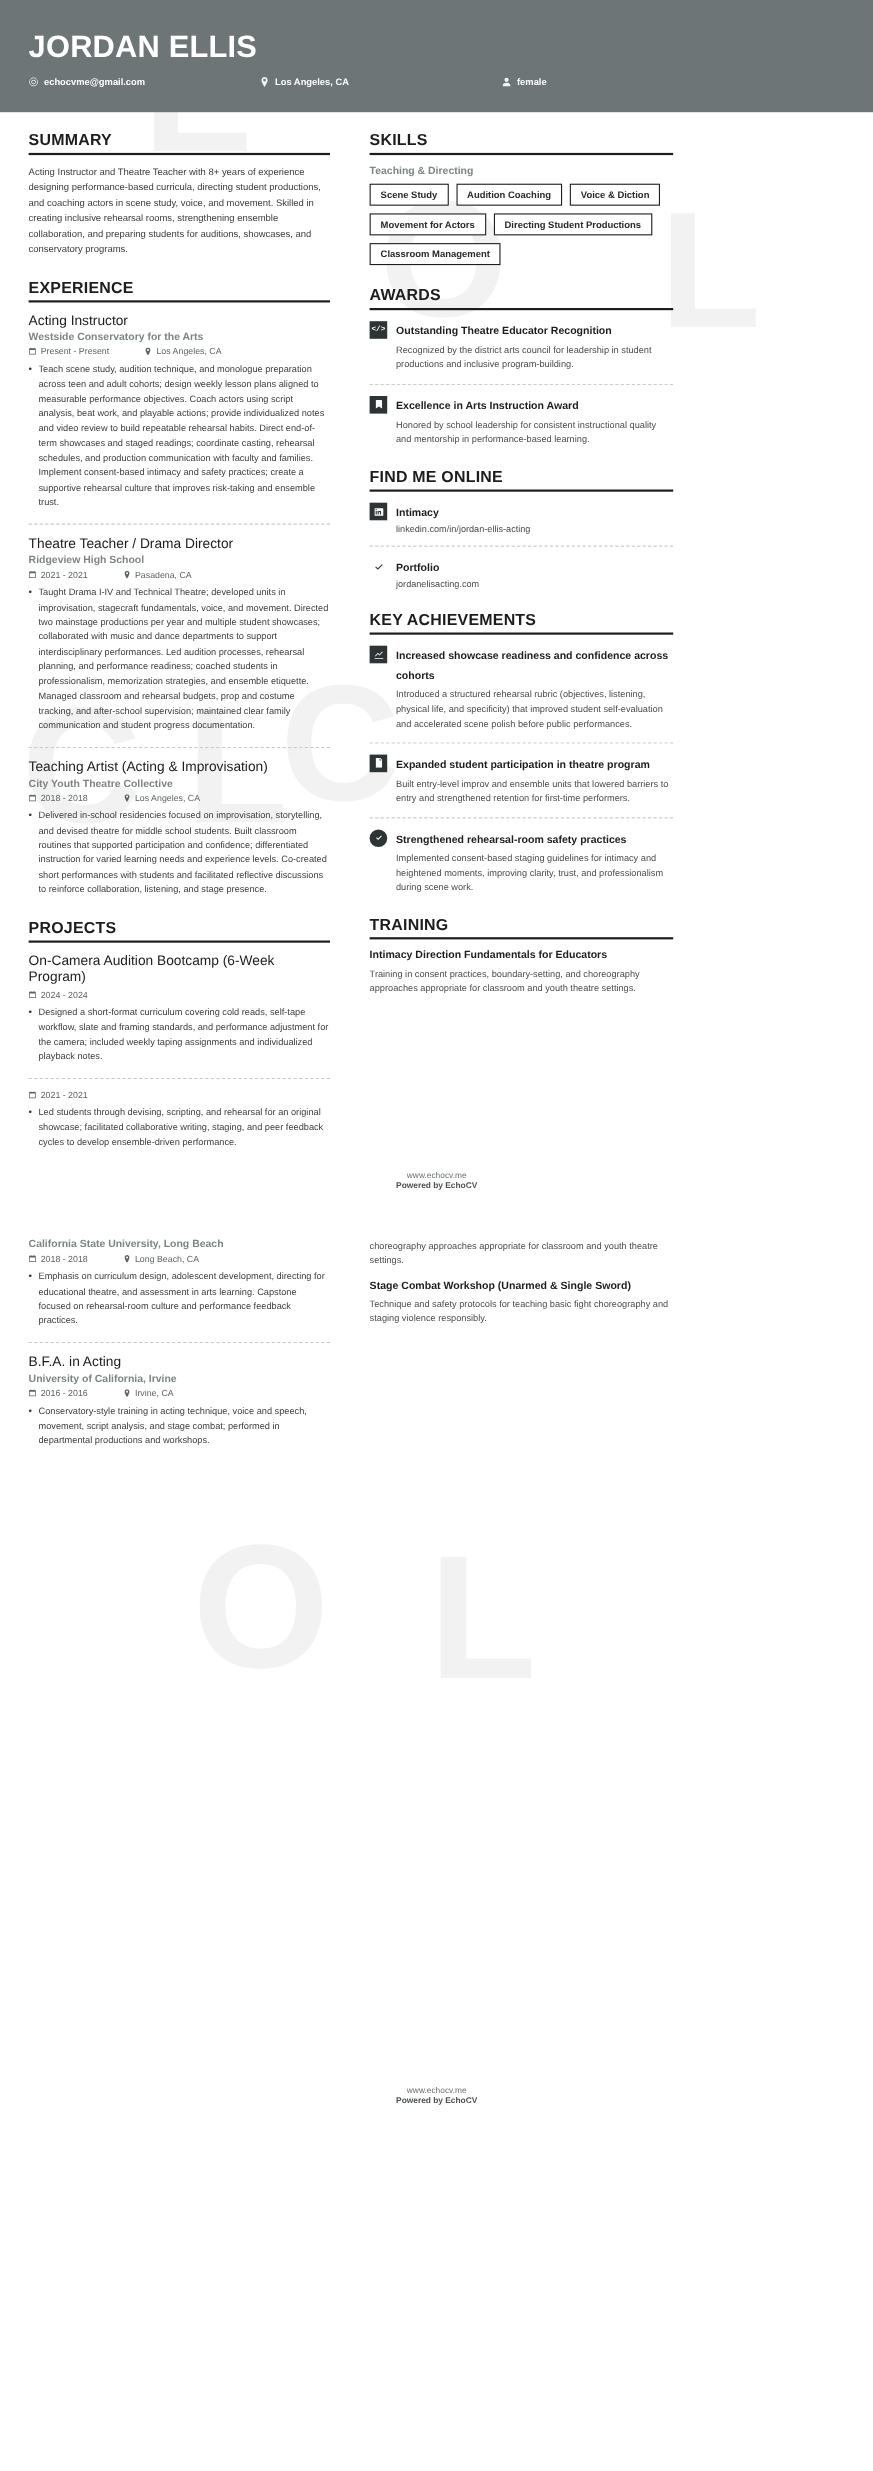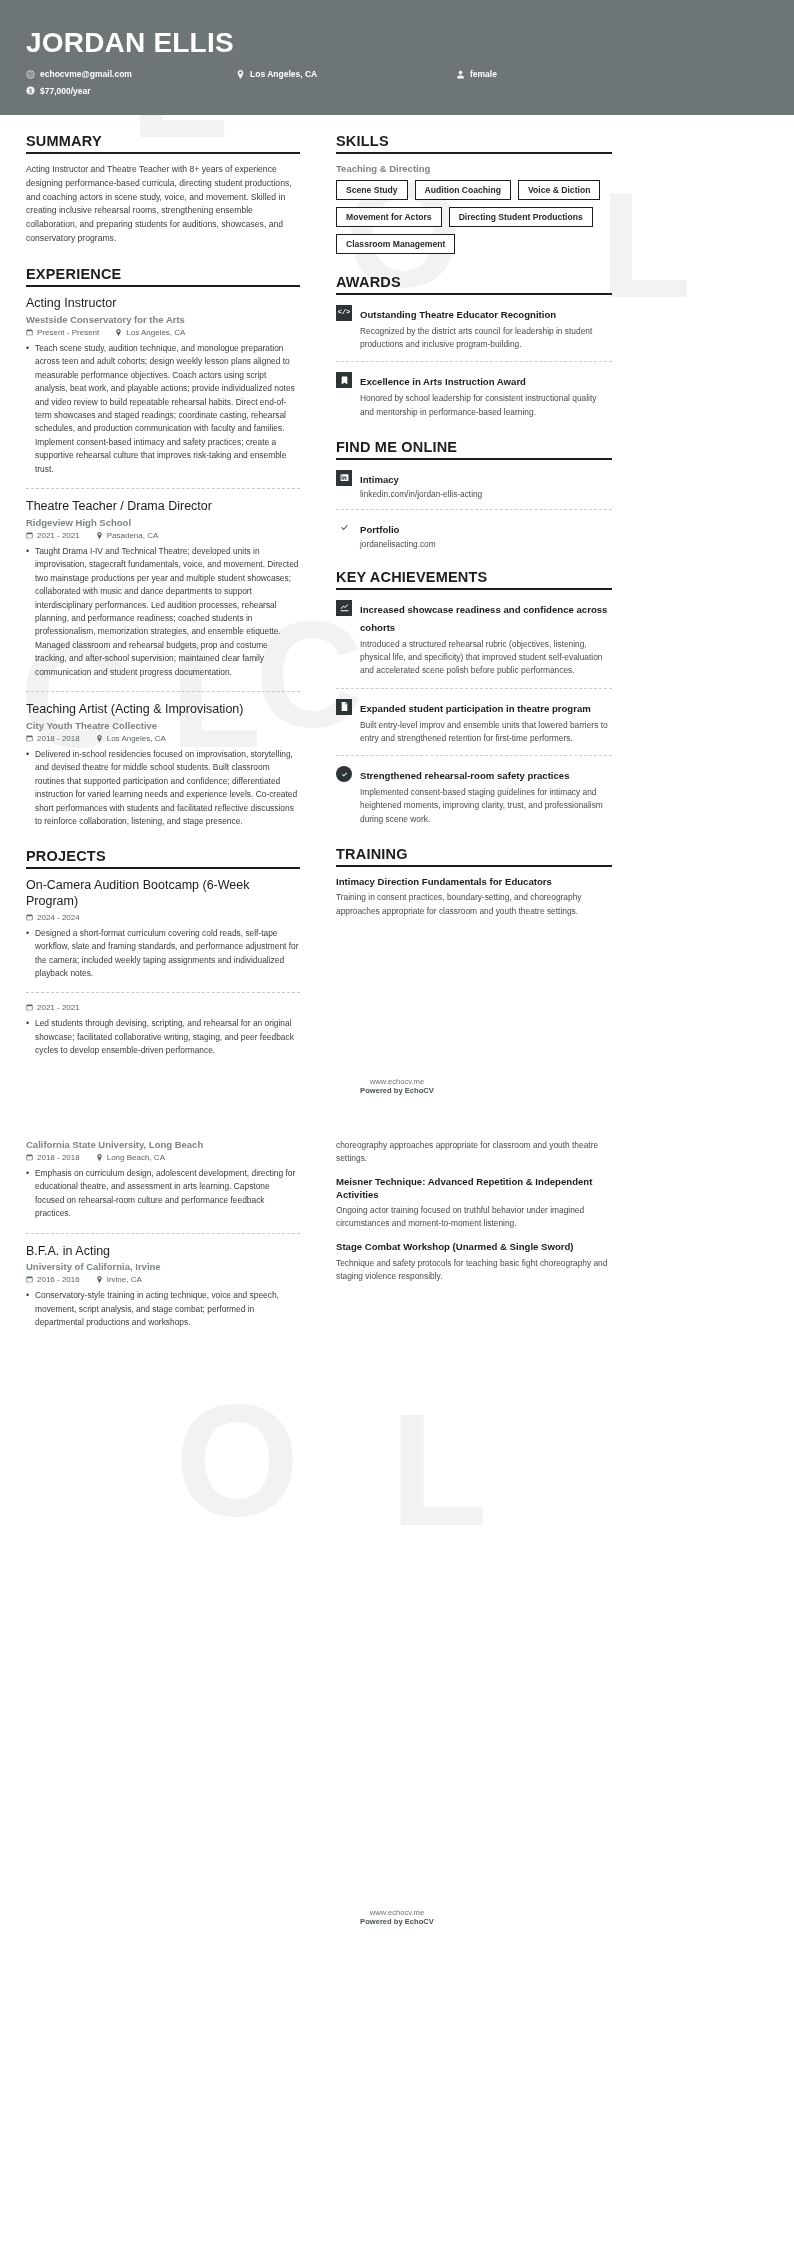--- a/index.html
+++ b/index.html
@@ -106,21 +106,21 @@
     line-height: 1.25;
   }
   .job-org {
     font-size: 9.5px;
     font-weight: 700;
     color: #7d8486;
     margin-top: 2px;
   }
   .meta-row {
     display: flex;
-    gap: 16px;
+    gap: 32px;
     margin-top: 3px;
     font-size: 8px;
     color: #5c6365;
     align-items: center;
   }
   .meta {
     display: flex;
     align-items: center;
     gap: 4px;
   }
@@ -253,30 +253,20 @@
         </div>
         <div class="contact-item ci-3">
           <span class="hicon">
             <svg viewBox="0 0 16 16">
                 <path d="M8 8a3.4 3.4 0 100-6.8A3.4 3.4 0 008 8zm0 1.3c-2.6 0-6 1.3-6 3.5V15h12v-2.2c0-2.2-3.4-3.5-6-3.5z"></path>
               </svg>
           </span>
           <span>female</span>
         </div>
       </div>
-      <div class="contact-row">
-        <div class="contact-item ci-1">
-          <span class="hicon">
-            <svg viewBox="0 0 16 16">
-                <path d="M8 .8a7.2 7.2 0 100 14.4A7.2 7.2 0 008 .8zm.7 11.1v1H7.4v-1c-1-.1-1.9-.6-2.3-1.2l.8-1c.4.5 1.1.9 1.9.9.7 0 1.2-.3 1.2-.8 0-1.4-3.6-.7-3.6-3 0-1 .7-1.8 1.9-2v-1h1.3v1c.8.1 1.5.5 2 1l-.9 1c-.4-.4-1-.7-1.6-.7-.6 0-1.1.2-1.1.7 0 1.3 3.6.6 3.6 3 0 1.1-.8 1.9-1.9 2.1z"></path>
-              </svg>
-          </span>
-          <span>$77,000/year</span>
-        </div>
-      </div>
     </div>
   </div>
 
   <div class="body">
 
     <div class="col-left">
 
       <div class="section">
         <div class="sec-title">SUMMARY</div>
         <div class="sec-rule"></div>
@@ -579,24 +569,20 @@
         </div>
       </div>
     </div>
 
     <div class="col-right">
       <div class="section">
         <div class="tr-item">
           <div class="tr-sub" style="margin-top:0;">choreography approaches appropriate for classroom and youth theatre settings.</div>
         </div>
         <div class="tr-item">
-          <div class="tr-title">Meisner Technique: Advanced Repetition &amp; Independent Activities</div>
-          <div class="tr-sub">Ongoing actor training focused on truthful behavior under imagined circumstances and moment-to-moment listening.</div>
-        </div>
-        <div class="tr-item">
           <div class="tr-title">Stage Combat Workshop (Unarmed &amp; Single Sword)</div>
           <div class="tr-sub">Technique and safety protocols for teaching basic fight choreography and staging violence responsibly.</div>
         </div>
       </div>
     </div>
   </div>
 
   <div style="height:560px;"></div>
 
   <div class="pg-footer" style="padding-bottom:14px;">

